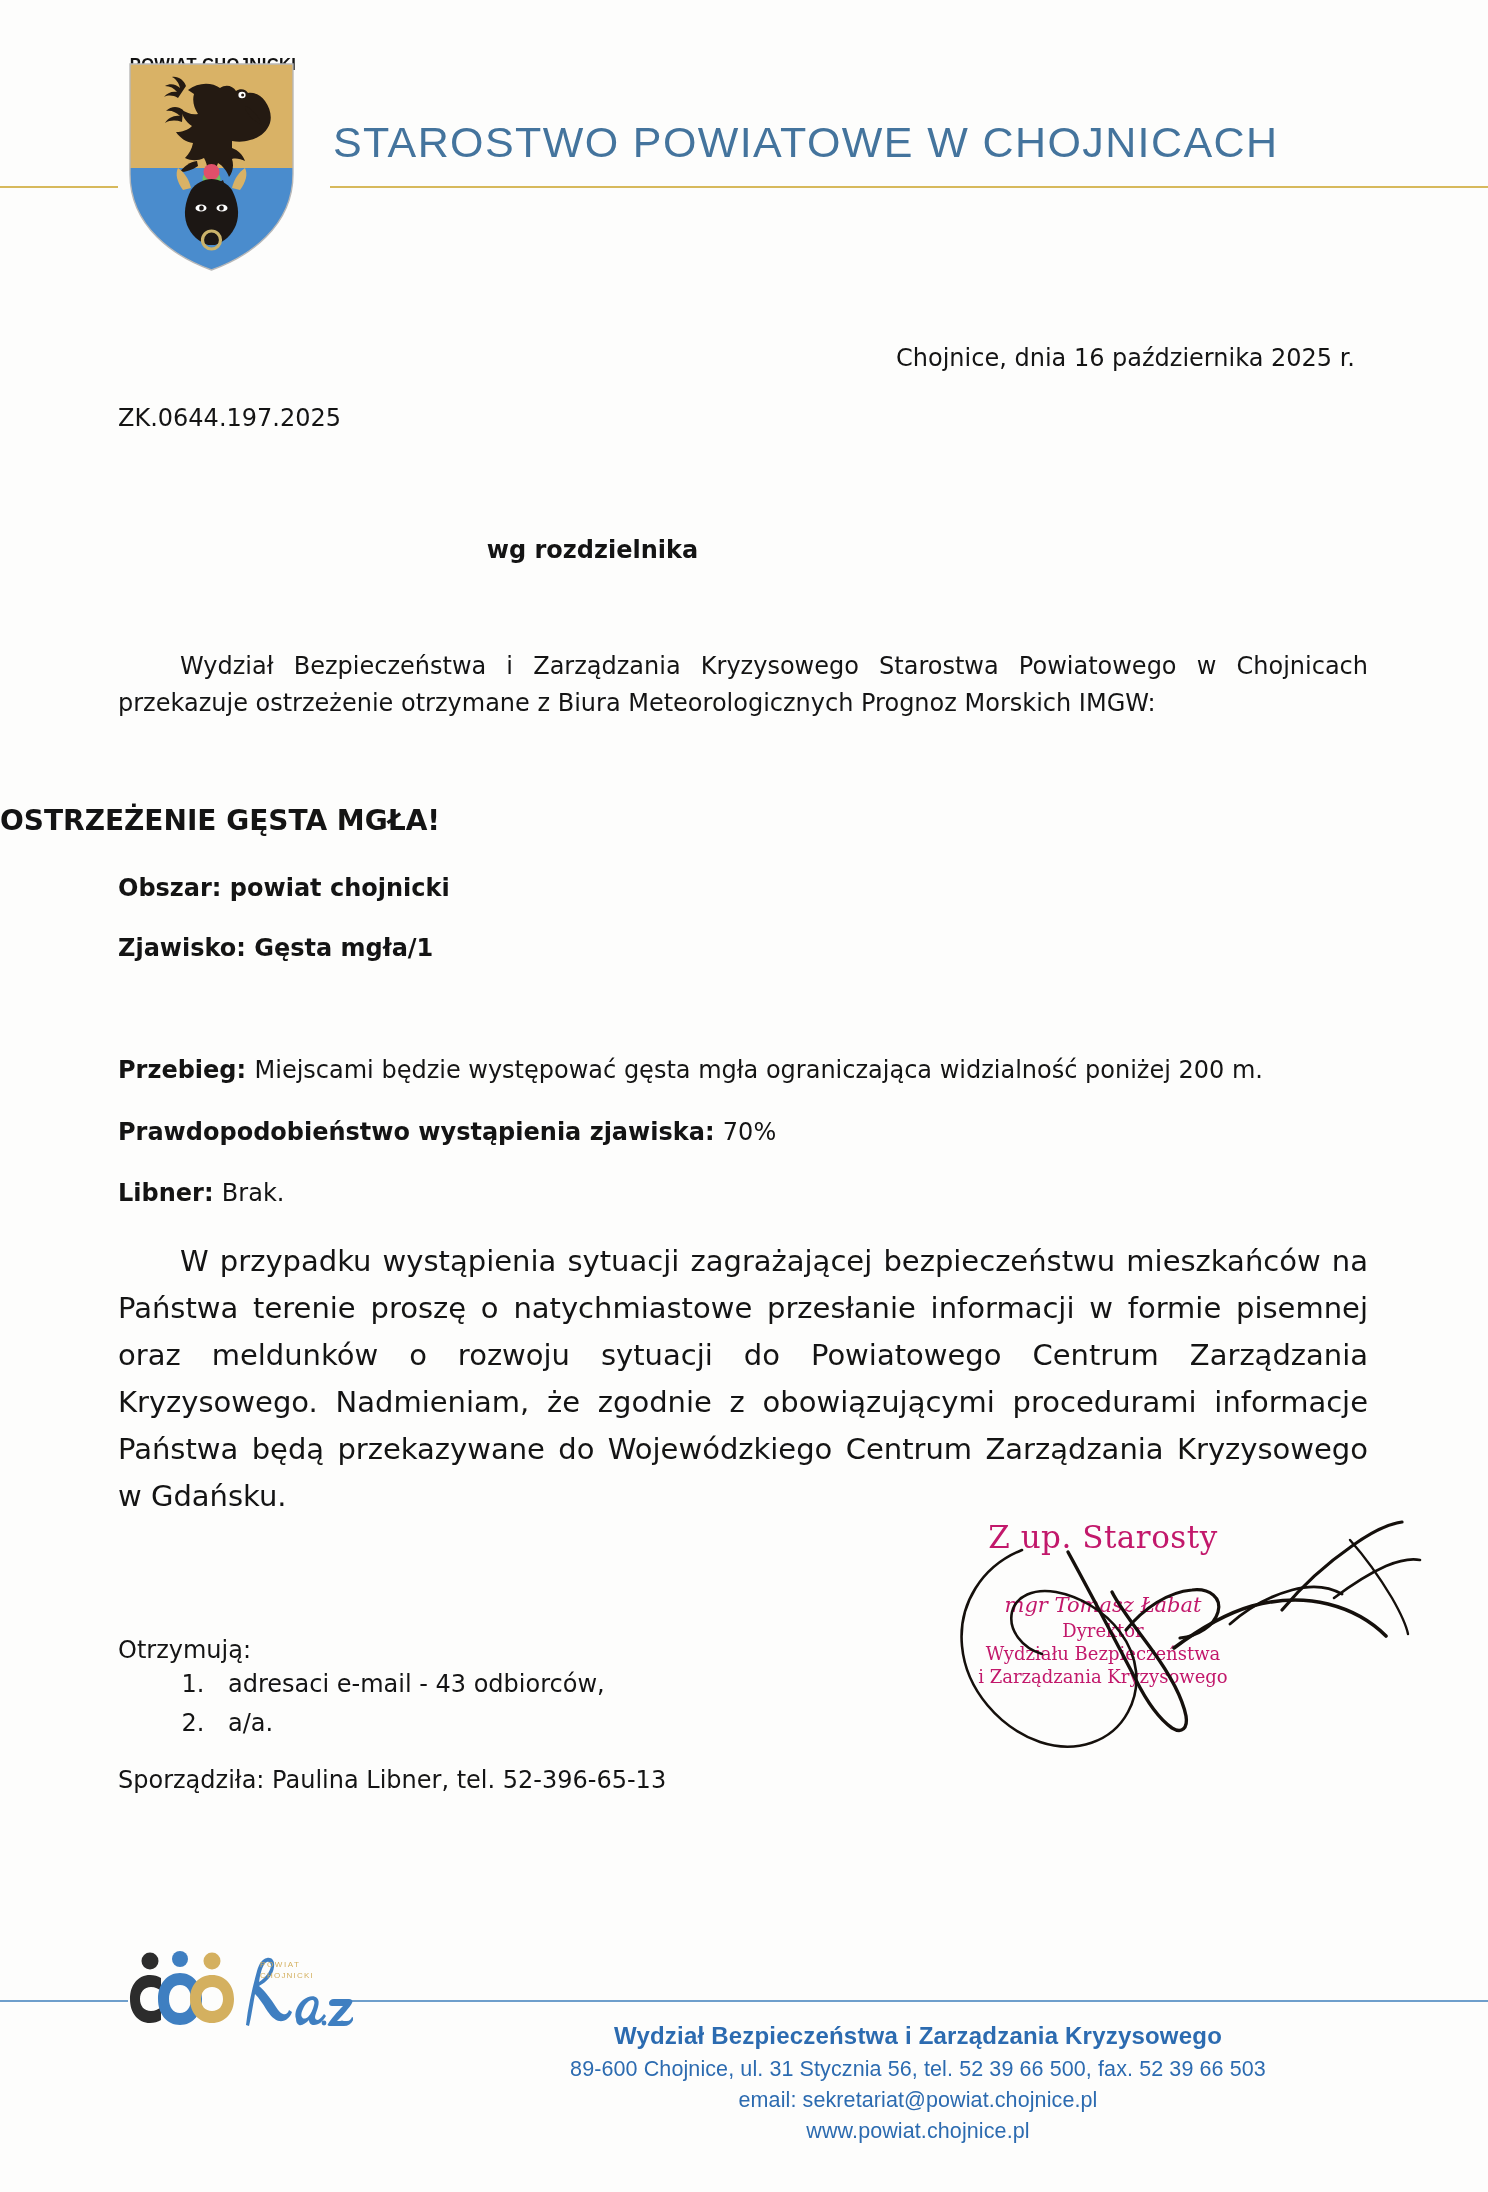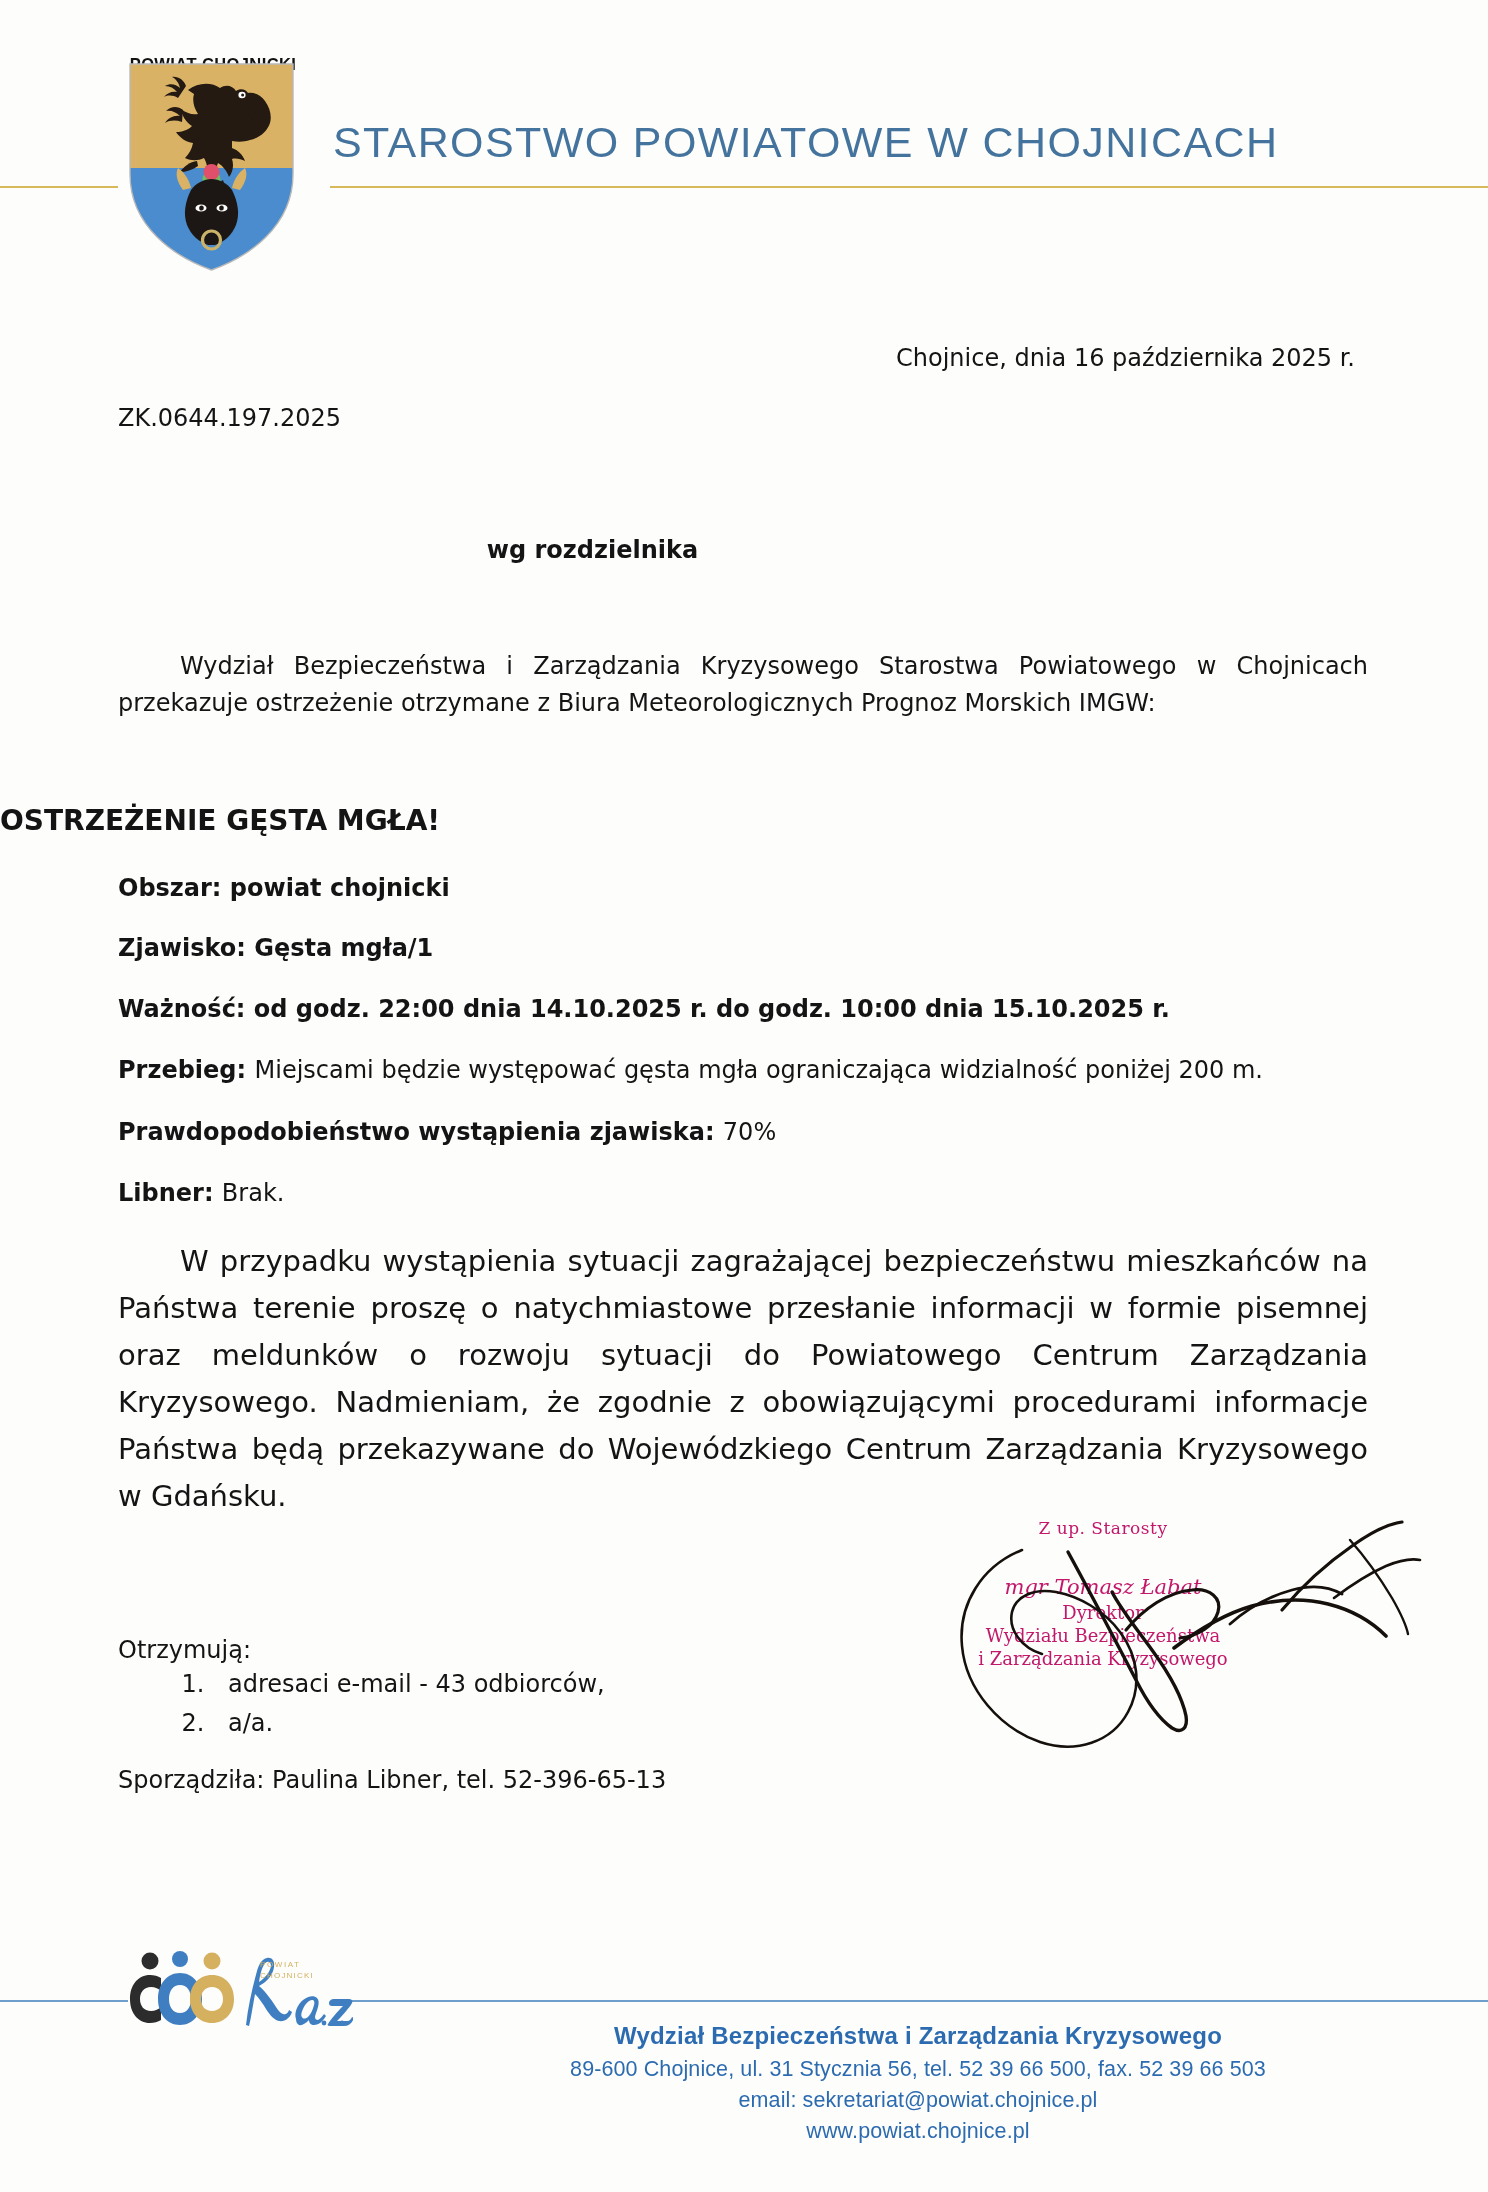--- a/index.html
+++ b/index.html
@@ -155,21 +155,21 @@
   }
   #stamp-text {
     position: absolute;
     left: 0; top: 0;
     width: 310px;
     text-align: center;
     color: #c2186b;
     font-family: "DejaVu Serif", serif;
     line-height: 1.28;
   }
-  #stamp-text .l1 { font-size: 17px; letter-spacing: .5px; display:block; }
+  #stamp-text .l1 { font-size: 31px; letter-spacing: .5px; display:block; }
   #stamp-text .spacer { display:block; height: 34px; }
   #stamp-text .l2 { font-size: 21px; font-style: italic; display:block; }
   #stamp-text .l3 { font-size: 18px; display:block; }
   #stamp-text .l4 { font-size: 18px; display:block; }
   #stamp-text .l5 { font-size: 18px; display:block; }
 
   #signature-svg {
     position: absolute;
     left: 930px;
     top: 1480px;
@@ -281,24 +281,20 @@
   <div class="doc-text" id="alert-headline">OSTRZEŻENIE GĘSTA MGŁA!</div>
 
   <div class="doc-text field-line" id="field-obszar">
     <b>Obszar: </b>
     <b>powiat chojnicki</b>
   </div>
   <div class="doc-text field-line" id="field-zjawisko">
     <b>Zjawisko: </b>
     <b>Gęsta mgła/1</b>
   </div>
-  <div class="doc-text field-line" id="field-waznosc">
-    <b>Ważność: </b>
-    <b>od godz. 22:00 dnia 14.10.2025 r. do godz. 10:00 dnia 15.10.2025 r.</b>
-  </div>
   <div class="doc-text field-line" id="field-przebieg">
     <b>Przebieg: </b>
     <span>Miejscami będzie występować gęsta mgła ograniczająca widzialność poniżej 200 m.</span>
   </div>
   <div class="doc-text field-line" id="field-prawdop">
     <b>Prawdopodobieństwo wystąpienia zjawiska: </b>
     <span>70%</span>
   </div>
   <div class="doc-text field-line" id="field-uwagi">
     <b>Libner: </b>

